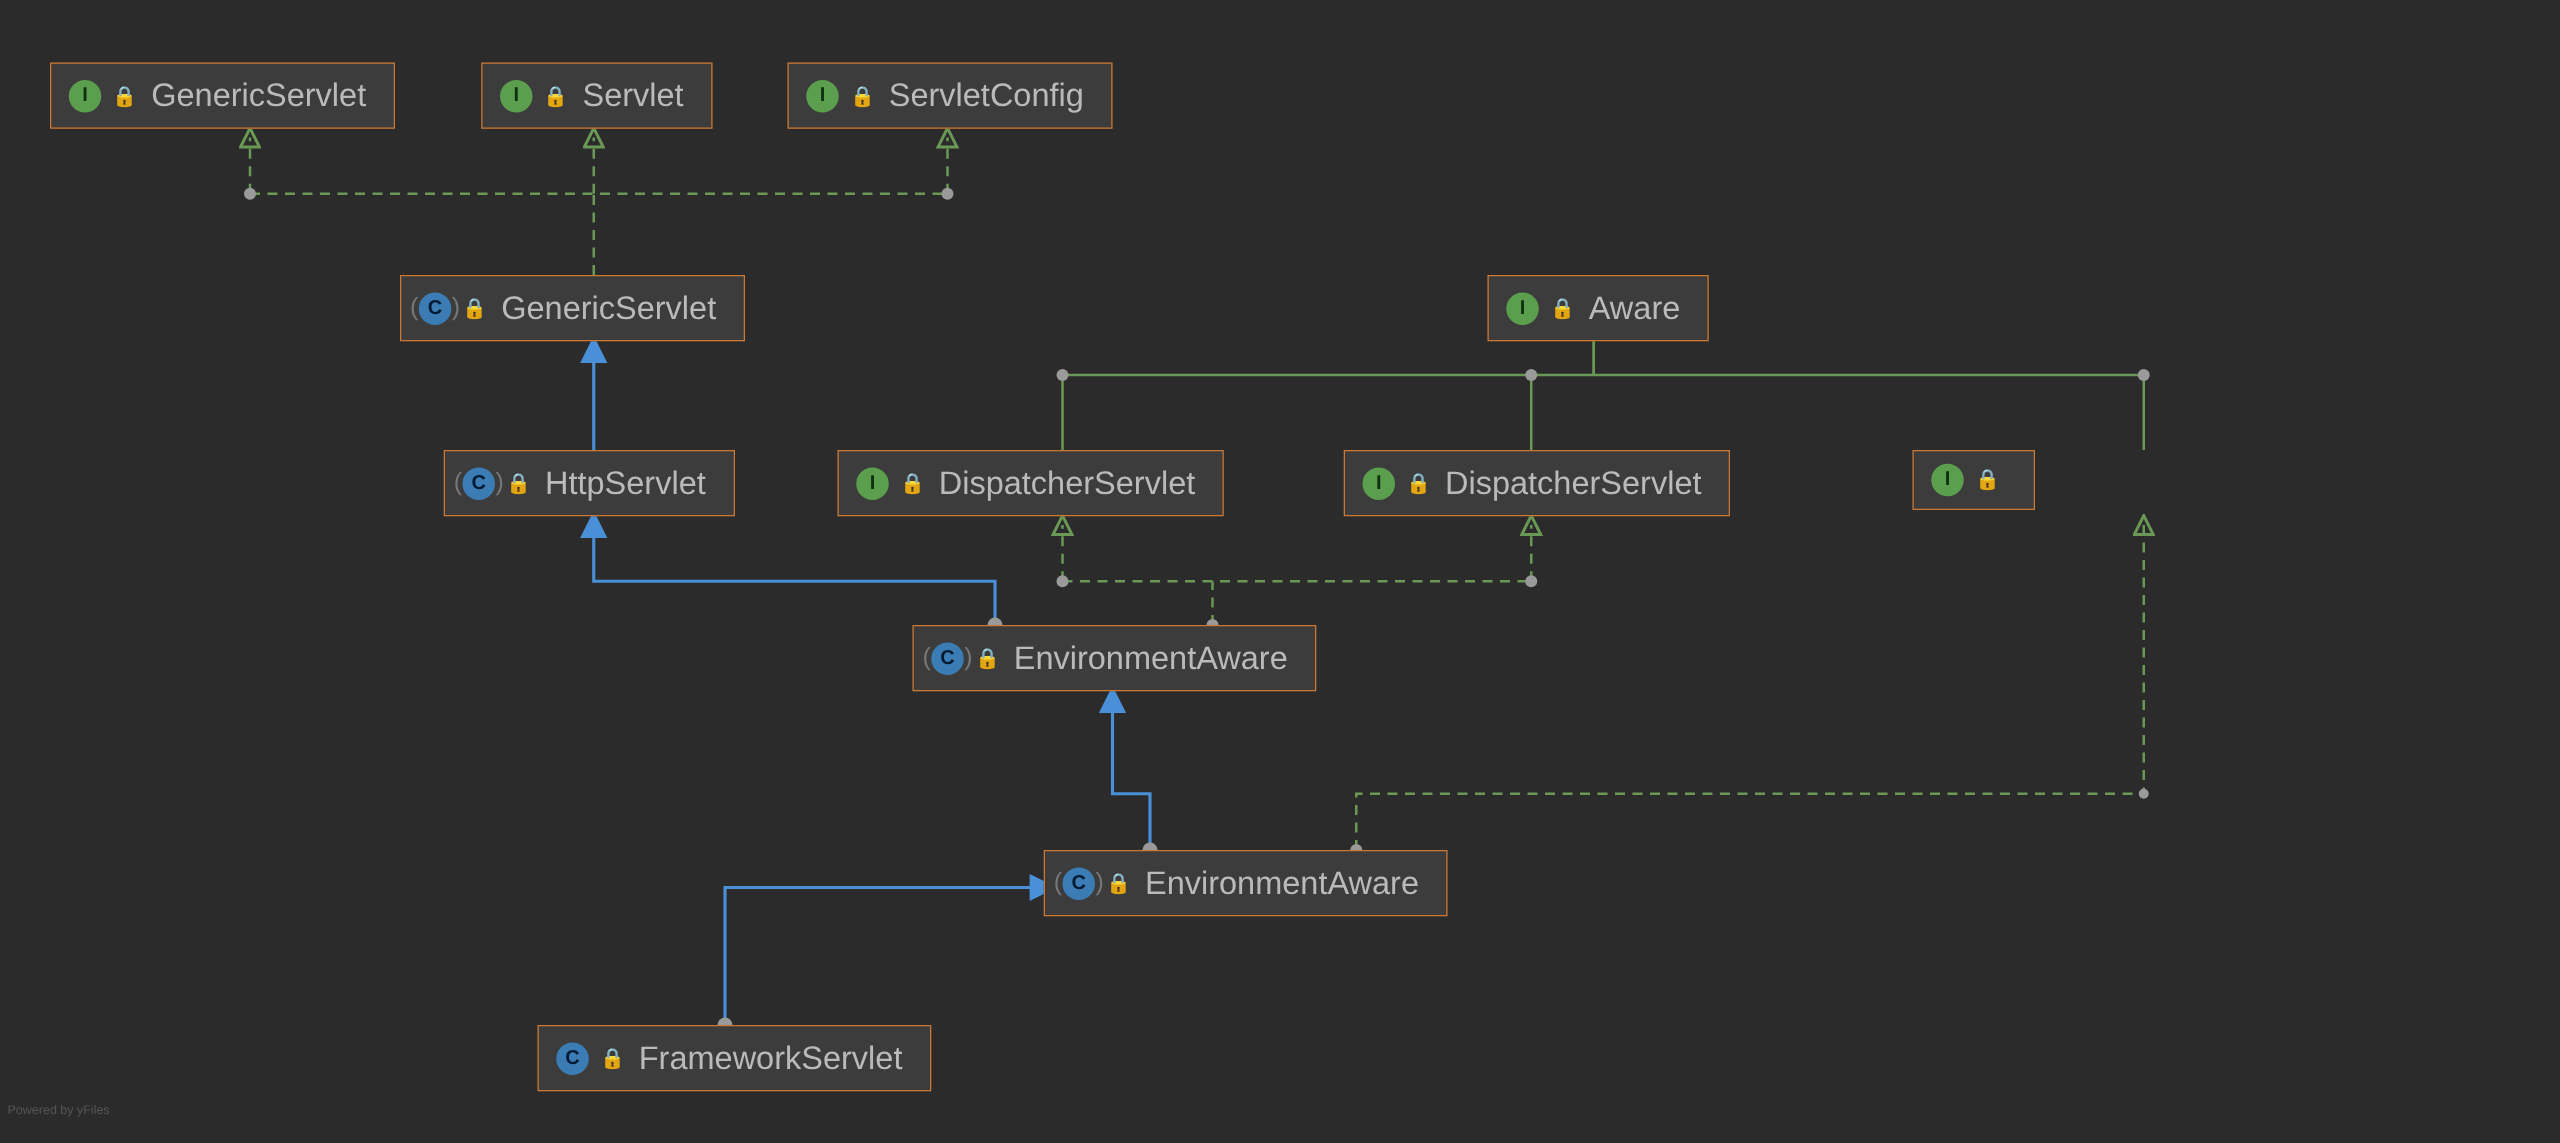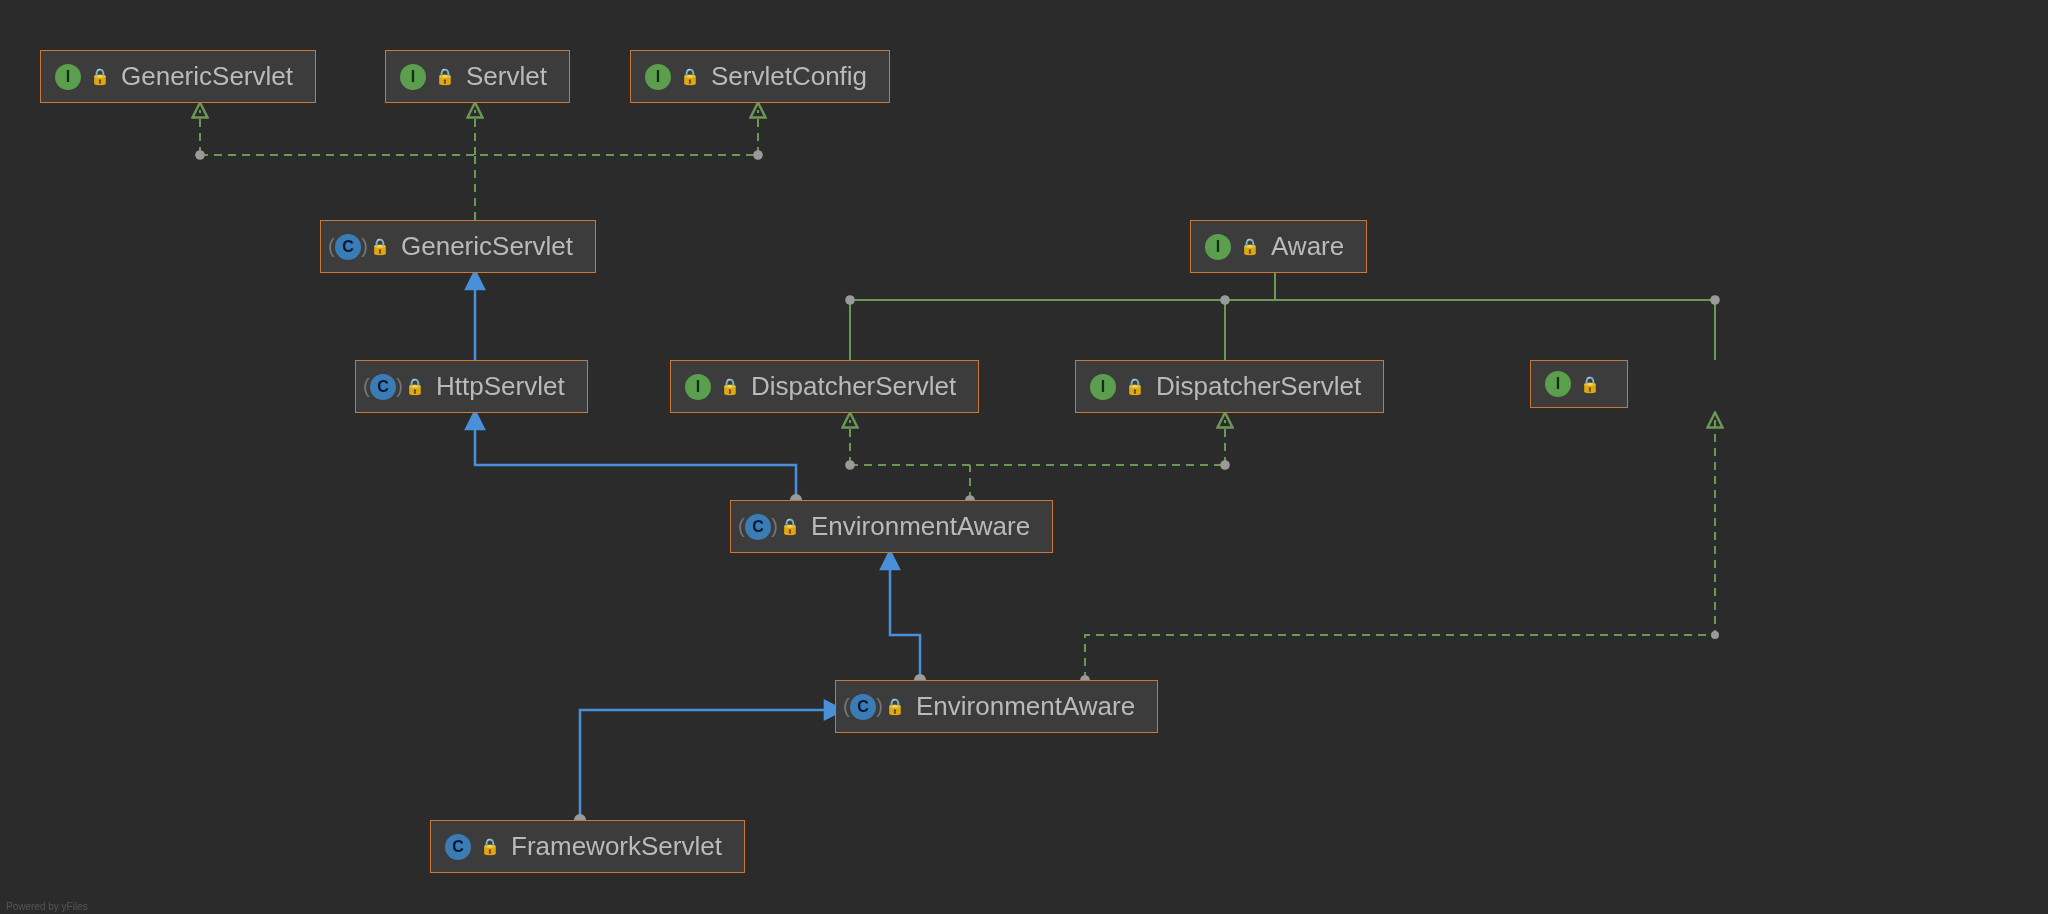--- a/index.html
+++ b/index.html
@@ -75,21 +75,21 @@
   svg.edges {
     position: absolute;
     left: 0; top: 0;
     width: 2048px;
     height: 914px;
     pointer-events: none;
   }
   .powered {
     position: absolute;
     left: 6px;
-    bottom: 2px;
+    bottom: 20px;
     font-size: 10px;
     color: #555;
     text-align: right;
   }
 </style>
 </head>
 <body>
 
 <svg class="edges">
   <defs>

